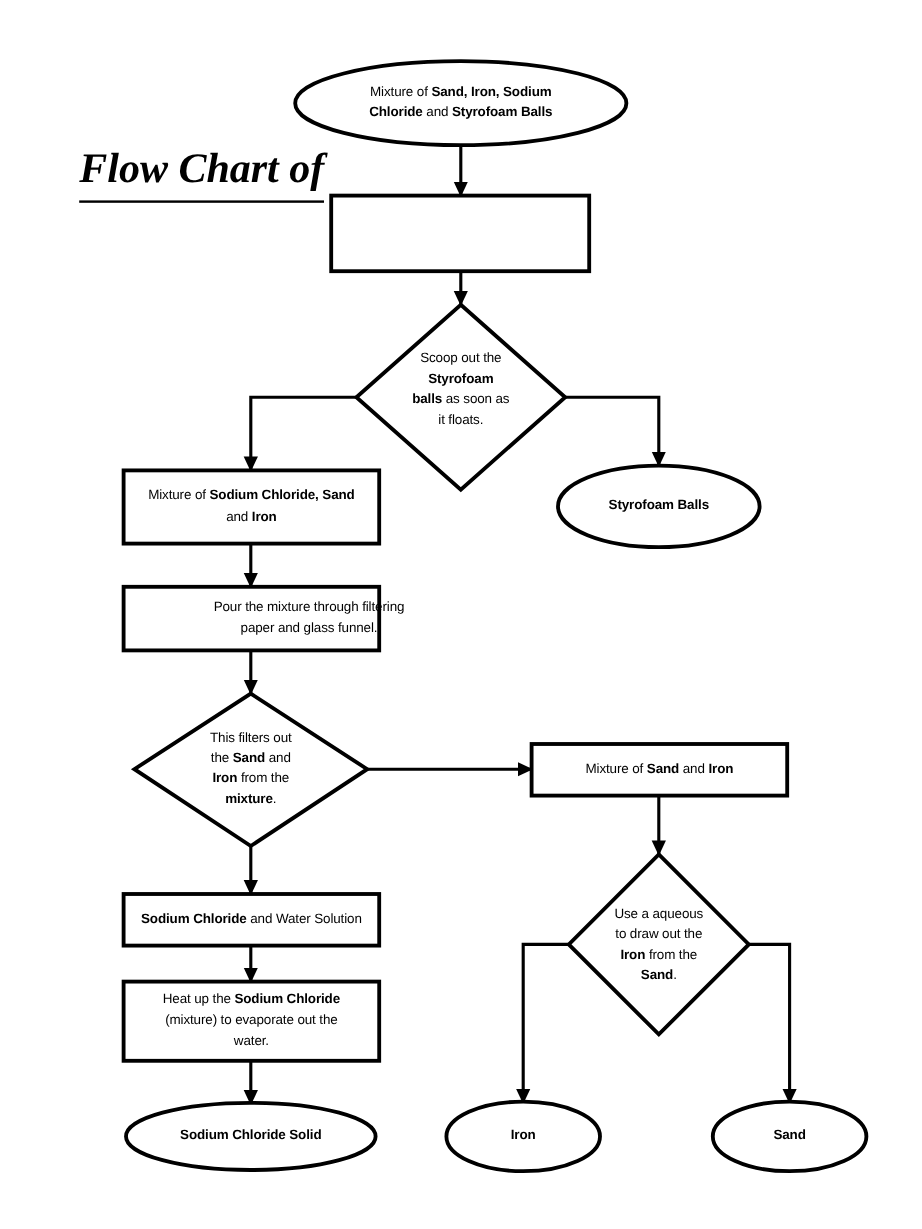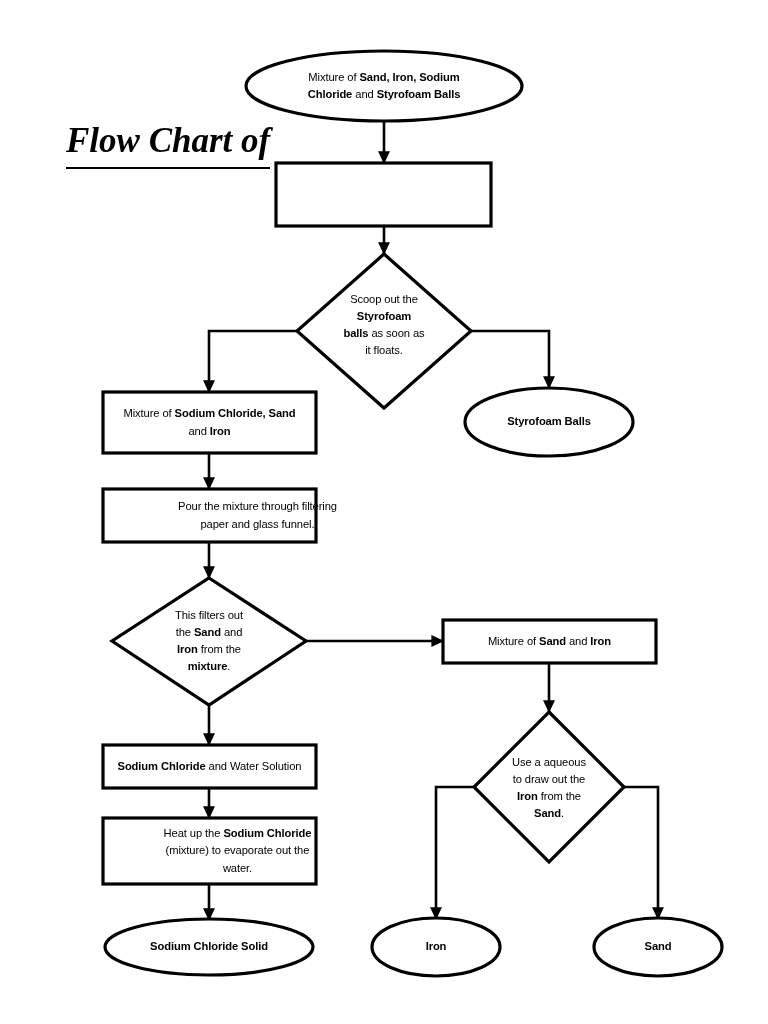--- a/index.html
+++ b/index.html
@@ -199,21 +199,21 @@
       <b>Sodium Chloride</b><span> and Water Solution</span>
     </div>
   </div>
 
   <div class="node-text" style="left:443px; top:620px; width:213px; height:43px;">
     <div>
       <span>Mixture of </span><b>Sand</b><span> and </span><b>Iron</b>
     </div>
   </div>
 
-  <div class="node-text" style="left:103px; top:818px; width:213px; height:66px;padding-left:28px;">
+  <div class="node-text" style="left:103px; top:818px; width:213px; height:66px;">
     <div>
       <span>Heat up the </span><b>Sodium Chloride</b>
     </div>
     <div>(mixture) to evaporate out the</div>
     <div>water.</div>
   </div>
 
   <div class="node-text" style="left:489px; top:748px; width:120px; height:80px;">
     <div>Use a aqueous</div>
     <div>to draw out the</div>

